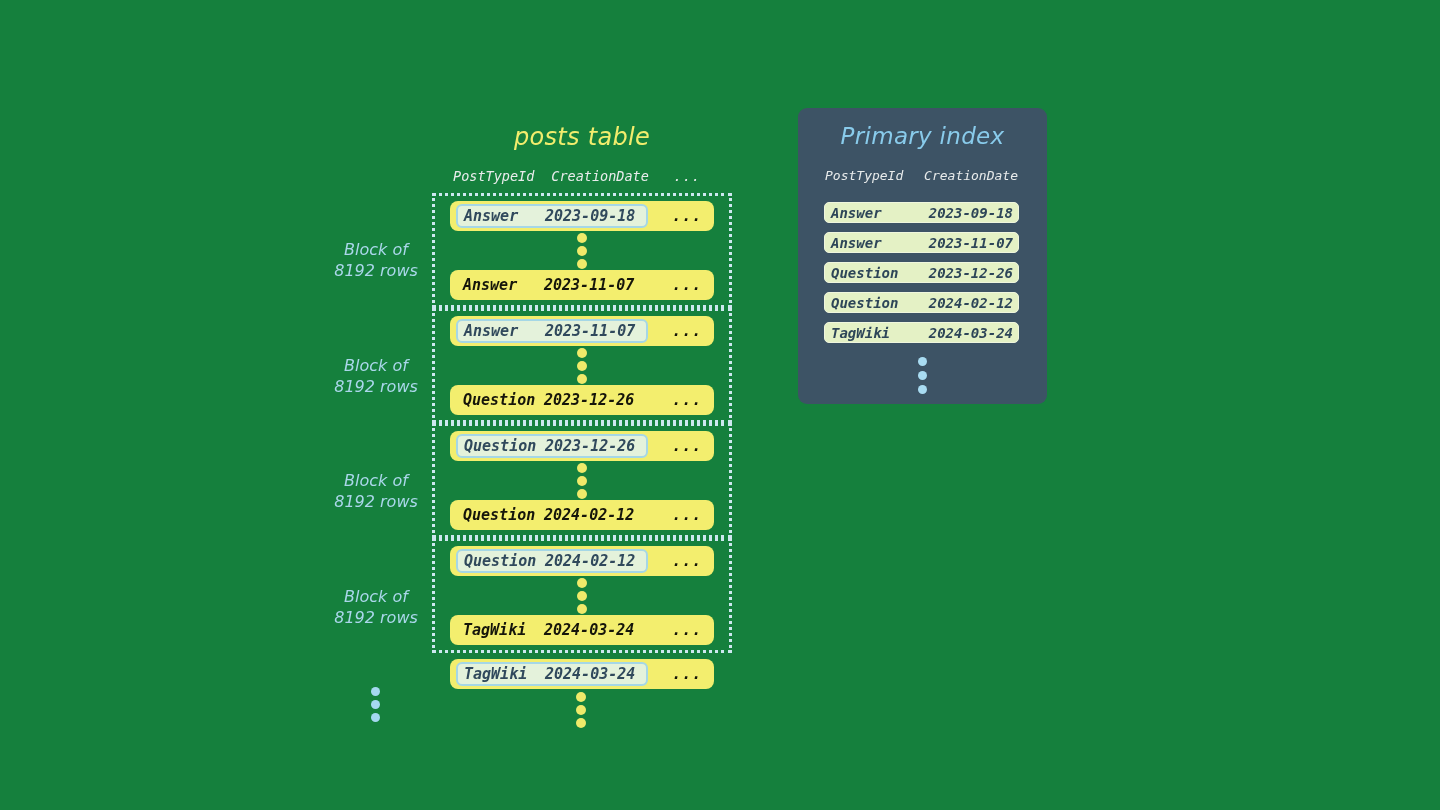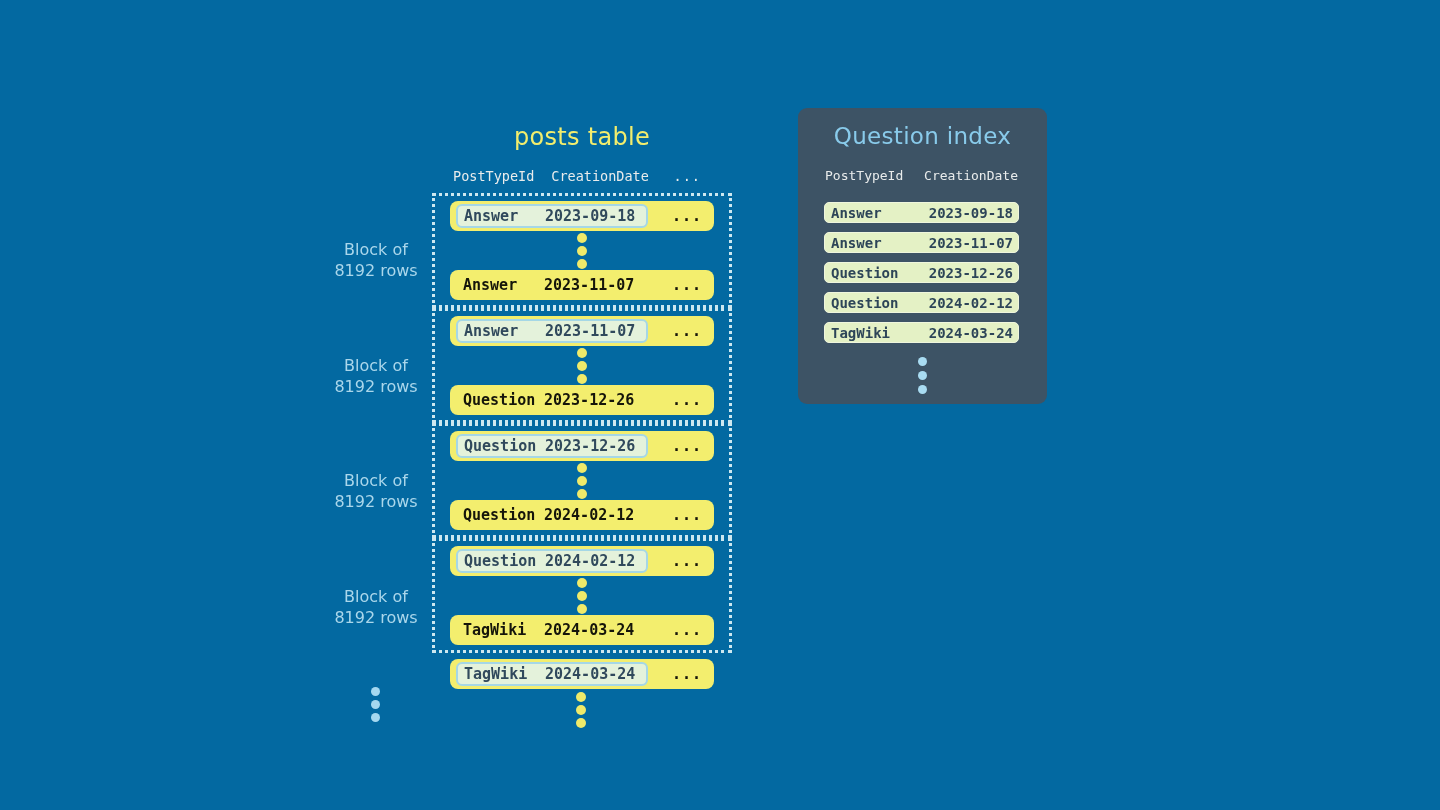--- a/index.html
+++ b/index.html
@@ -1,18 +1,19 @@
 <!DOCTYPE html>
 <html><head>
 <meta charset="utf-8">
 <style>
   html,body{margin:0;padding:0;background:#000;}
   .canvas{
-    position:relative;width:1440px;height:810px;background:#0369a1;overflow:hidden;
+    position:relative;width:1440px;height:810px;background:#15803d;overflow:hidden;
     font-family:"DejaVu Sans",sans-serif;
+    font-style:italic;
   }
   
   .posts-title{
     position:absolute;left:432px;top:123px;width:300px;text-align:center;
     font-size:24px;font-weight:500;color:#F2ED6D;letter-spacing:.3px;
   }
   .posts-header{
     position:absolute;left:450px;top:168px;width:263px;box-sizing:border-box;
     display:flex;align-items:center;padding:0 12px 0 3px;
     font-family:"DejaVu Sans Mono",monospace;font-size:13.5px;color:#E9ECEC;
@@ -207,21 +208,21 @@
       <i></i>
       <i></i>
     </div>
   <div class="vdots blue small left-dots">
       <i></i>
       <i></i>
       <i></i>
     </div>
 
   <div class="panel">
-    <div class="panel-title">Question index</div>
+    <div class="panel-title">Primary index</div>
     <div class="panel-header">
       <span>PostTypeId</span>
       <span>CreationDate</span>
     </div>
     <div class="panel-rows">
       <div class="prow">
         <span>Answer</span>
         <span>2023-09-18</span>
       </div>
       <div class="prow">

